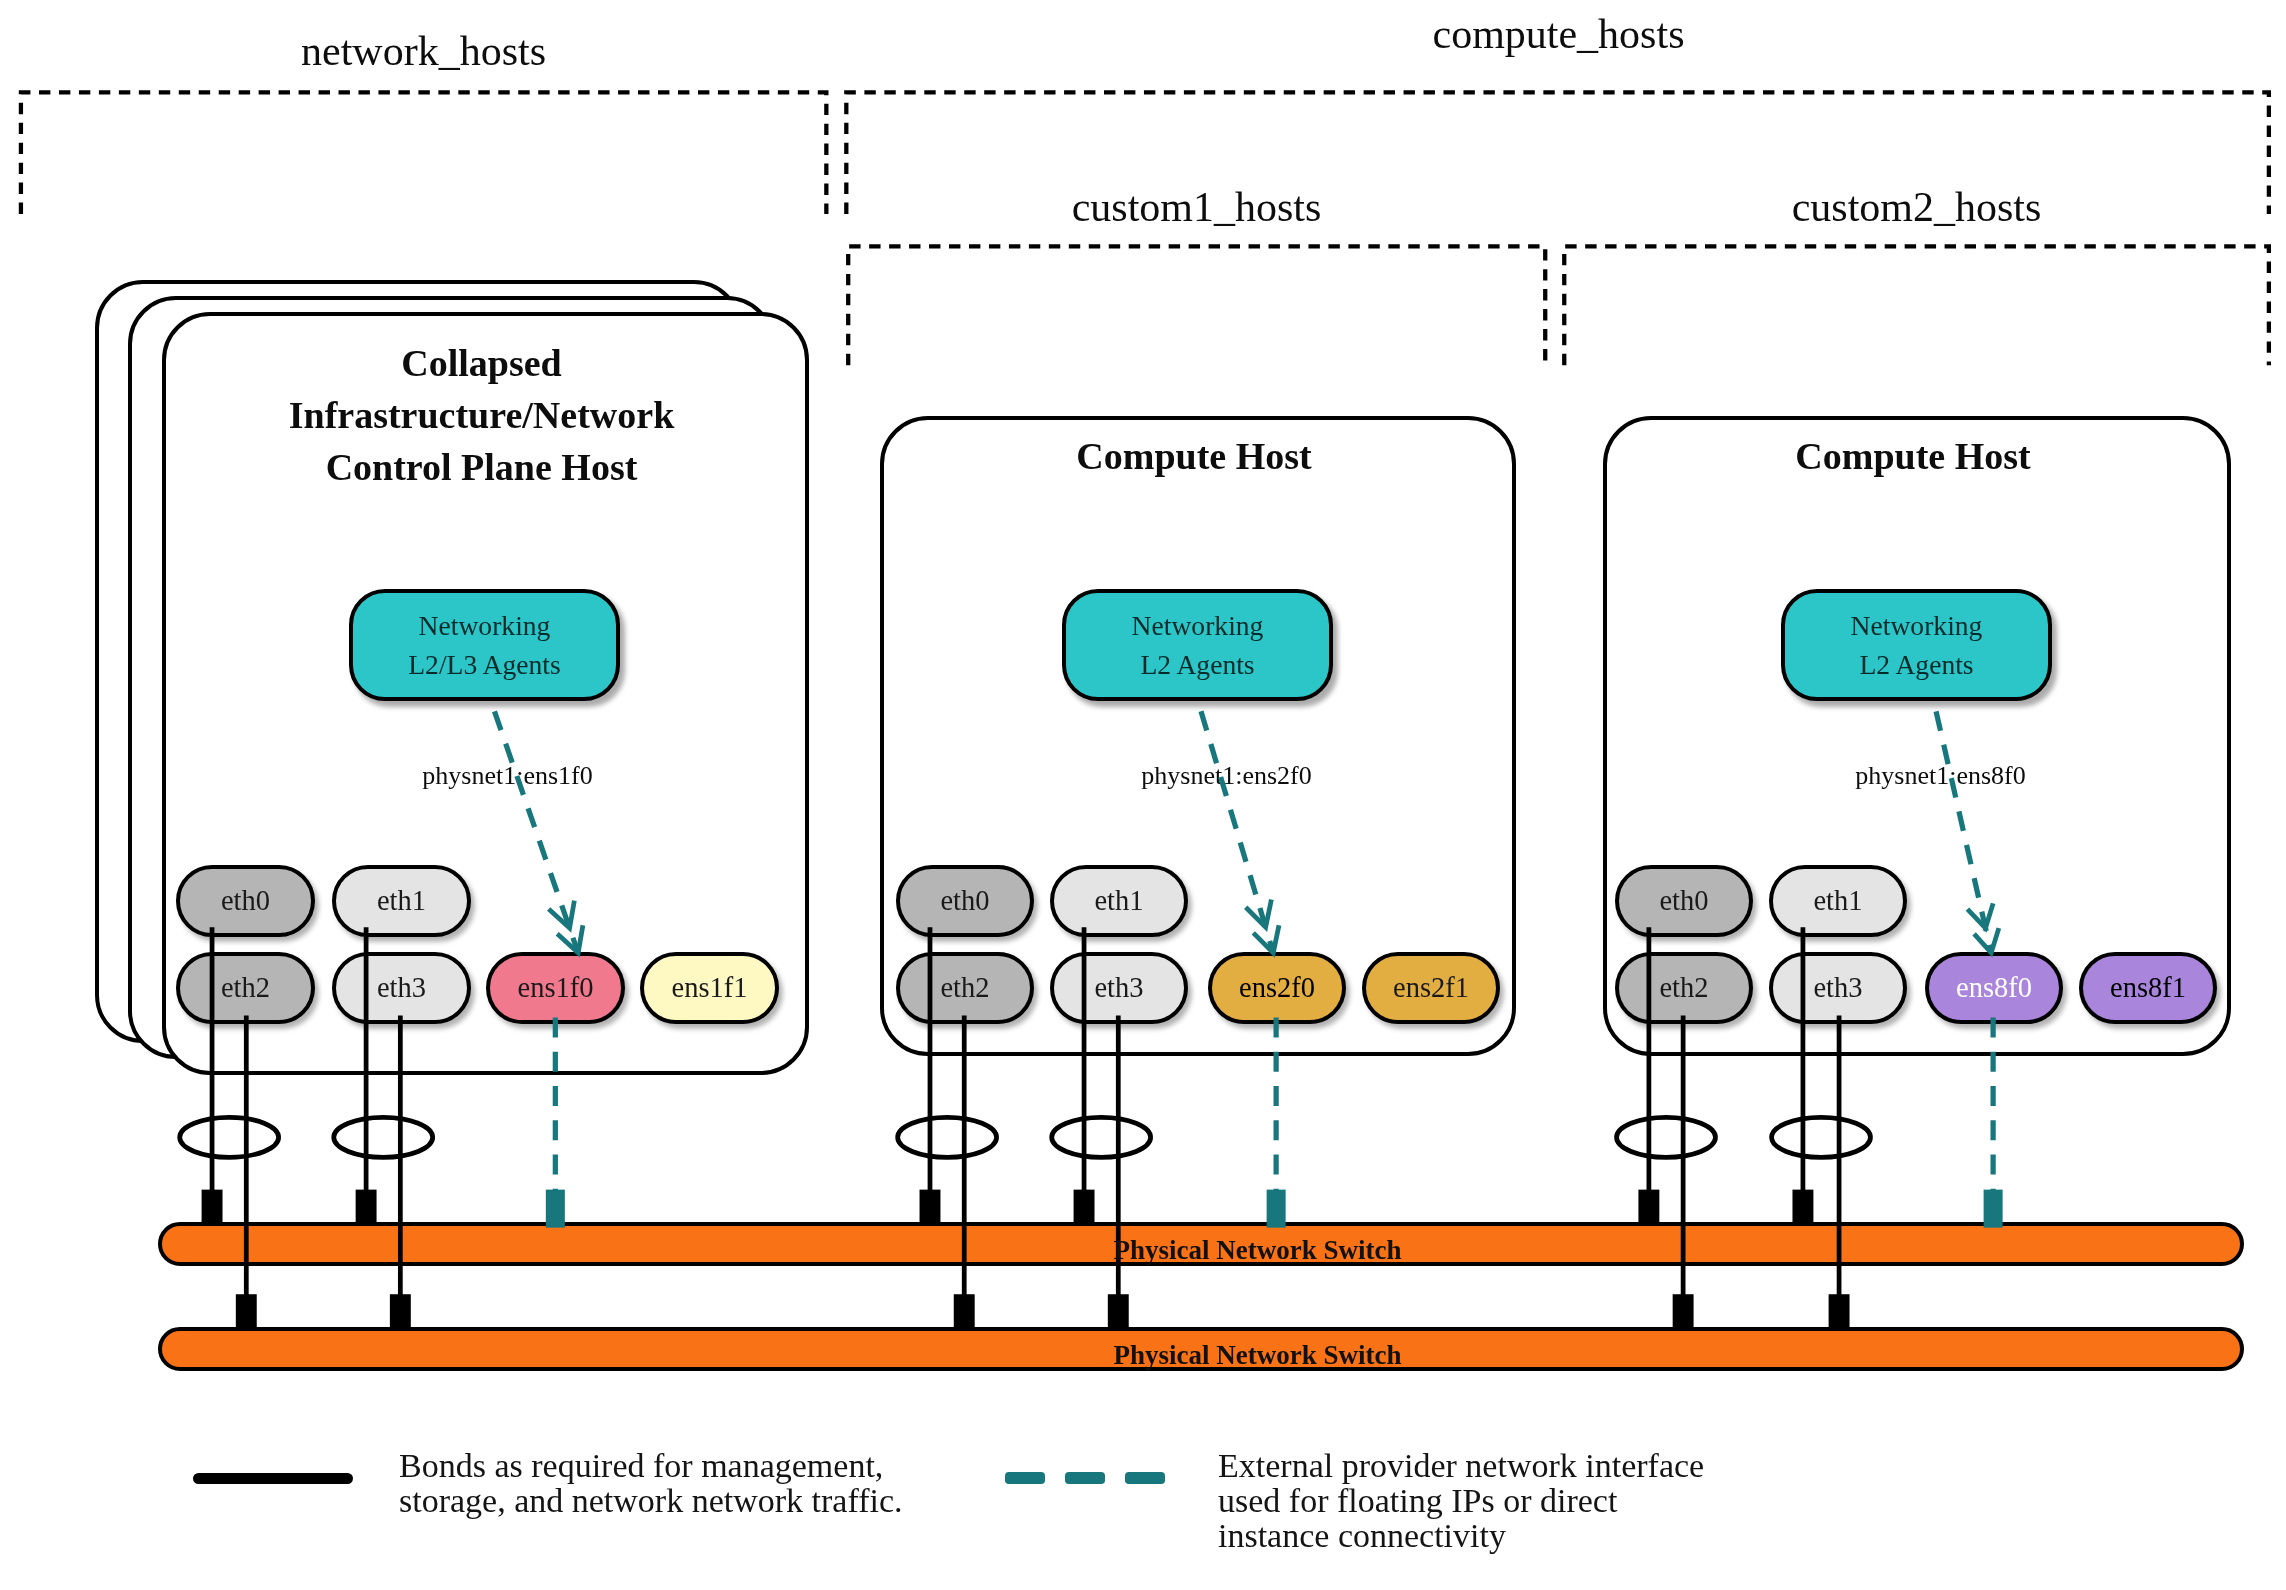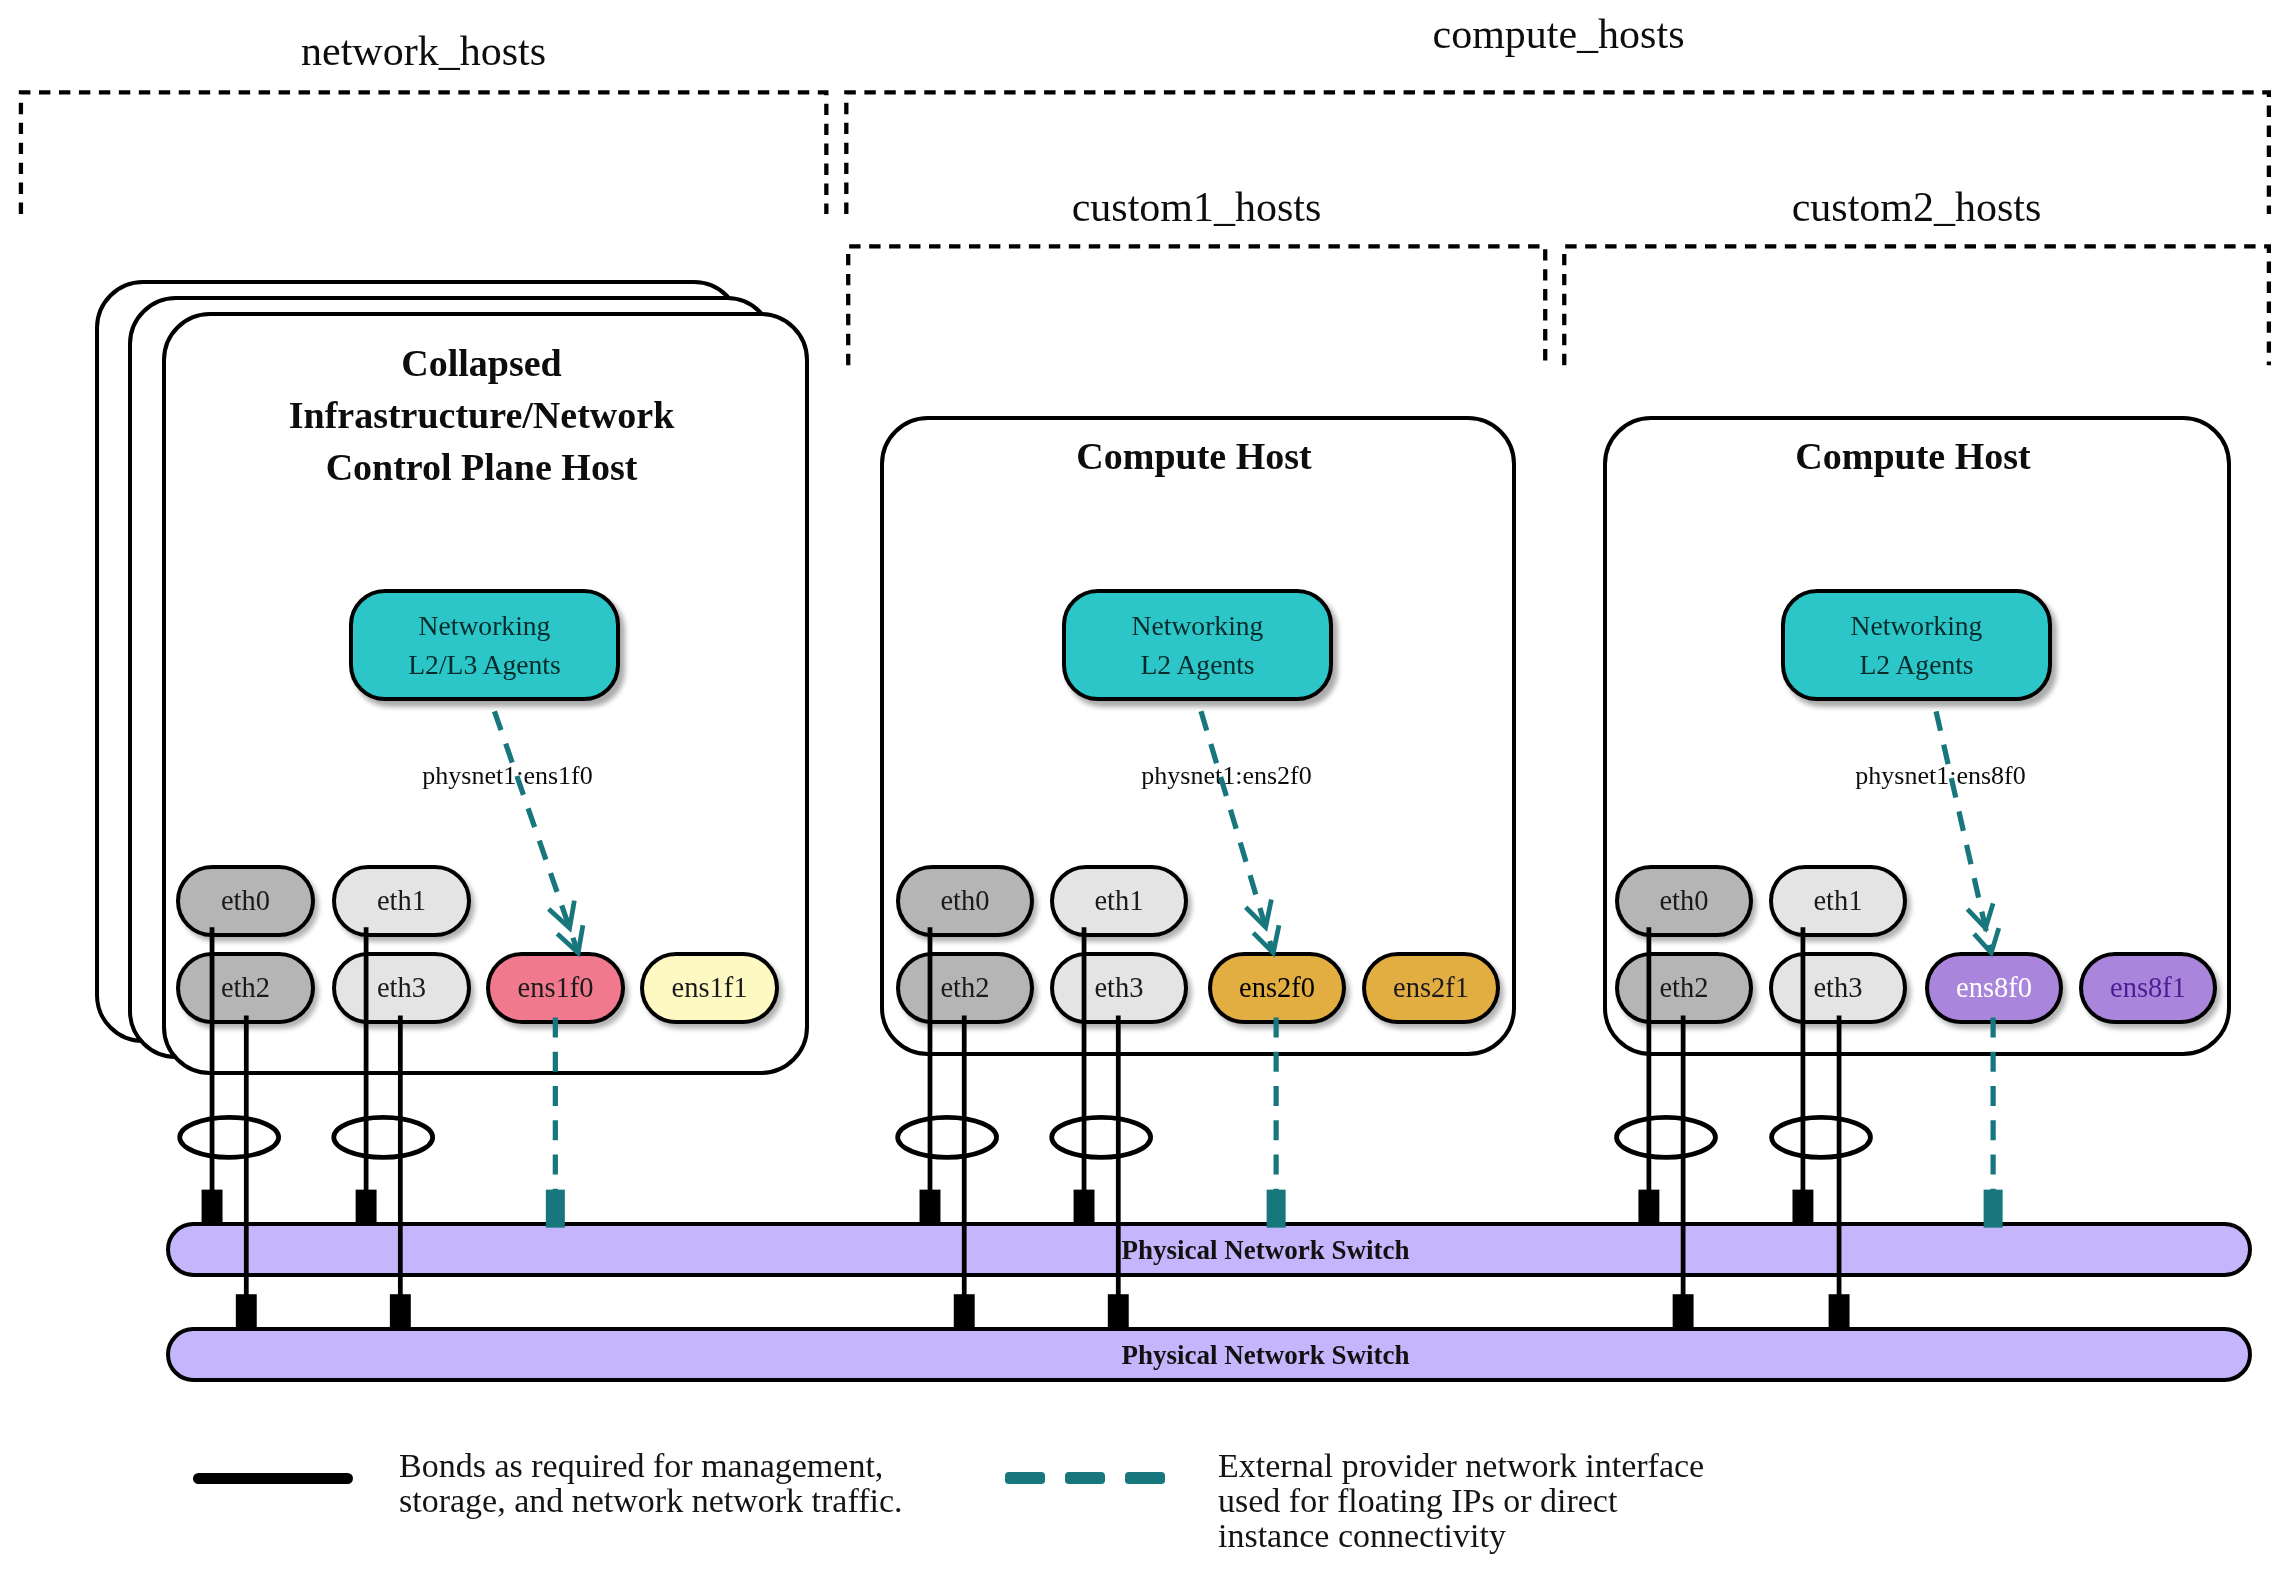--- a/index.html
+++ b/index.html
@@ -17,21 +17,21 @@
          display:flex;flex-direction:column;align-items:center;justify-content:center;
          font-size:27.6px;line-height:39px;box-shadow:4.8px 5.7px 5.7px rgba(0,0,0,.33);}
 
   .physnet{position:absolute;width:399px;text-align:center;font-size:26px;color:#0d0d0d;}
 
   .pill{position:absolute;height:72px;border:4.8px solid #000;border-radius:38px;
         display:flex;align-items:center;justify-content:center;font-size:28.5px;
         box-shadow:3.8px 4.8px 5.7px rgba(0,0,0,.30);box-sizing:border-box;}
   .pill span{position:relative;z-index:6;}
 
-  .switchbar{position:absolute;left:166px;width:2086px;height:55px;background:#c4b5fd;
+  .switchbar{position:absolute;left:158px;width:2086px;height:44px;background:#f97316;
              border:4.8px solid #000;border-radius:32px;box-sizing:border-box;}
   .switchbar span{position:absolute;left:810px;top:8.6px;width:571px;text-align:center;
                   font-size:27px;font-weight:bold;z-index:6;}
 
   .legend-text{position:absolute;font-size:34px;line-height:35px;color:#141414;}
   .legend-bond-swatch{position:absolute;left:193px;top:1473px;width:160px;height:10.5px;background:#000;border-radius:5.7px;}
   .legend-dash{position:absolute;top:1472px;width:40px;height:12.4px;border-radius:3.8px;background:var(--teal,#17777d);}
 
   svg.overlay{position:absolute;left:0;top:0;pointer-events:none;}
   .bracket{fill:none;stroke:#000;stroke-width:4.5;stroke-dasharray:12 9;}
@@ -133,21 +133,21 @@
     </div>
   <div class="pill" style="left: 1615px; top: 952px; width: 138px; background: rgb(181, 181, 181); color: rgb(26, 26, 26);">
       <span>eth2</span>
     </div>
   <div class="pill" style="left: 1769px; top: 952px; width: 138px; background: rgb(228, 228, 228); color: rgb(26, 26, 26);">
       <span>eth3</span>
     </div>
   <div class="pill" style="left: 1925px; top: 952px; width: 138px; background: rgb(169, 133, 220); color: rgb(255, 255, 255);">
       <span>ens8f0</span>
     </div>
-  <div class="pill" style="left: 2079px; top: 952px; width: 138px; background: rgb(169, 133, 220); color: #4c1d95;">
+  <div class="pill" style="left: 2079px; top: 952px; width: 138px; background: rgb(169, 133, 220); color: #000000;">
       <span>ens8f1</span>
     </div>
 
   <div class="switchbar" style="top:1222px;">
     <span>Physical Network Switch</span>
   </div>
   <div class="switchbar" style="top:1327px;">
     <span>Physical Network Switch</span>
   </div>
 

